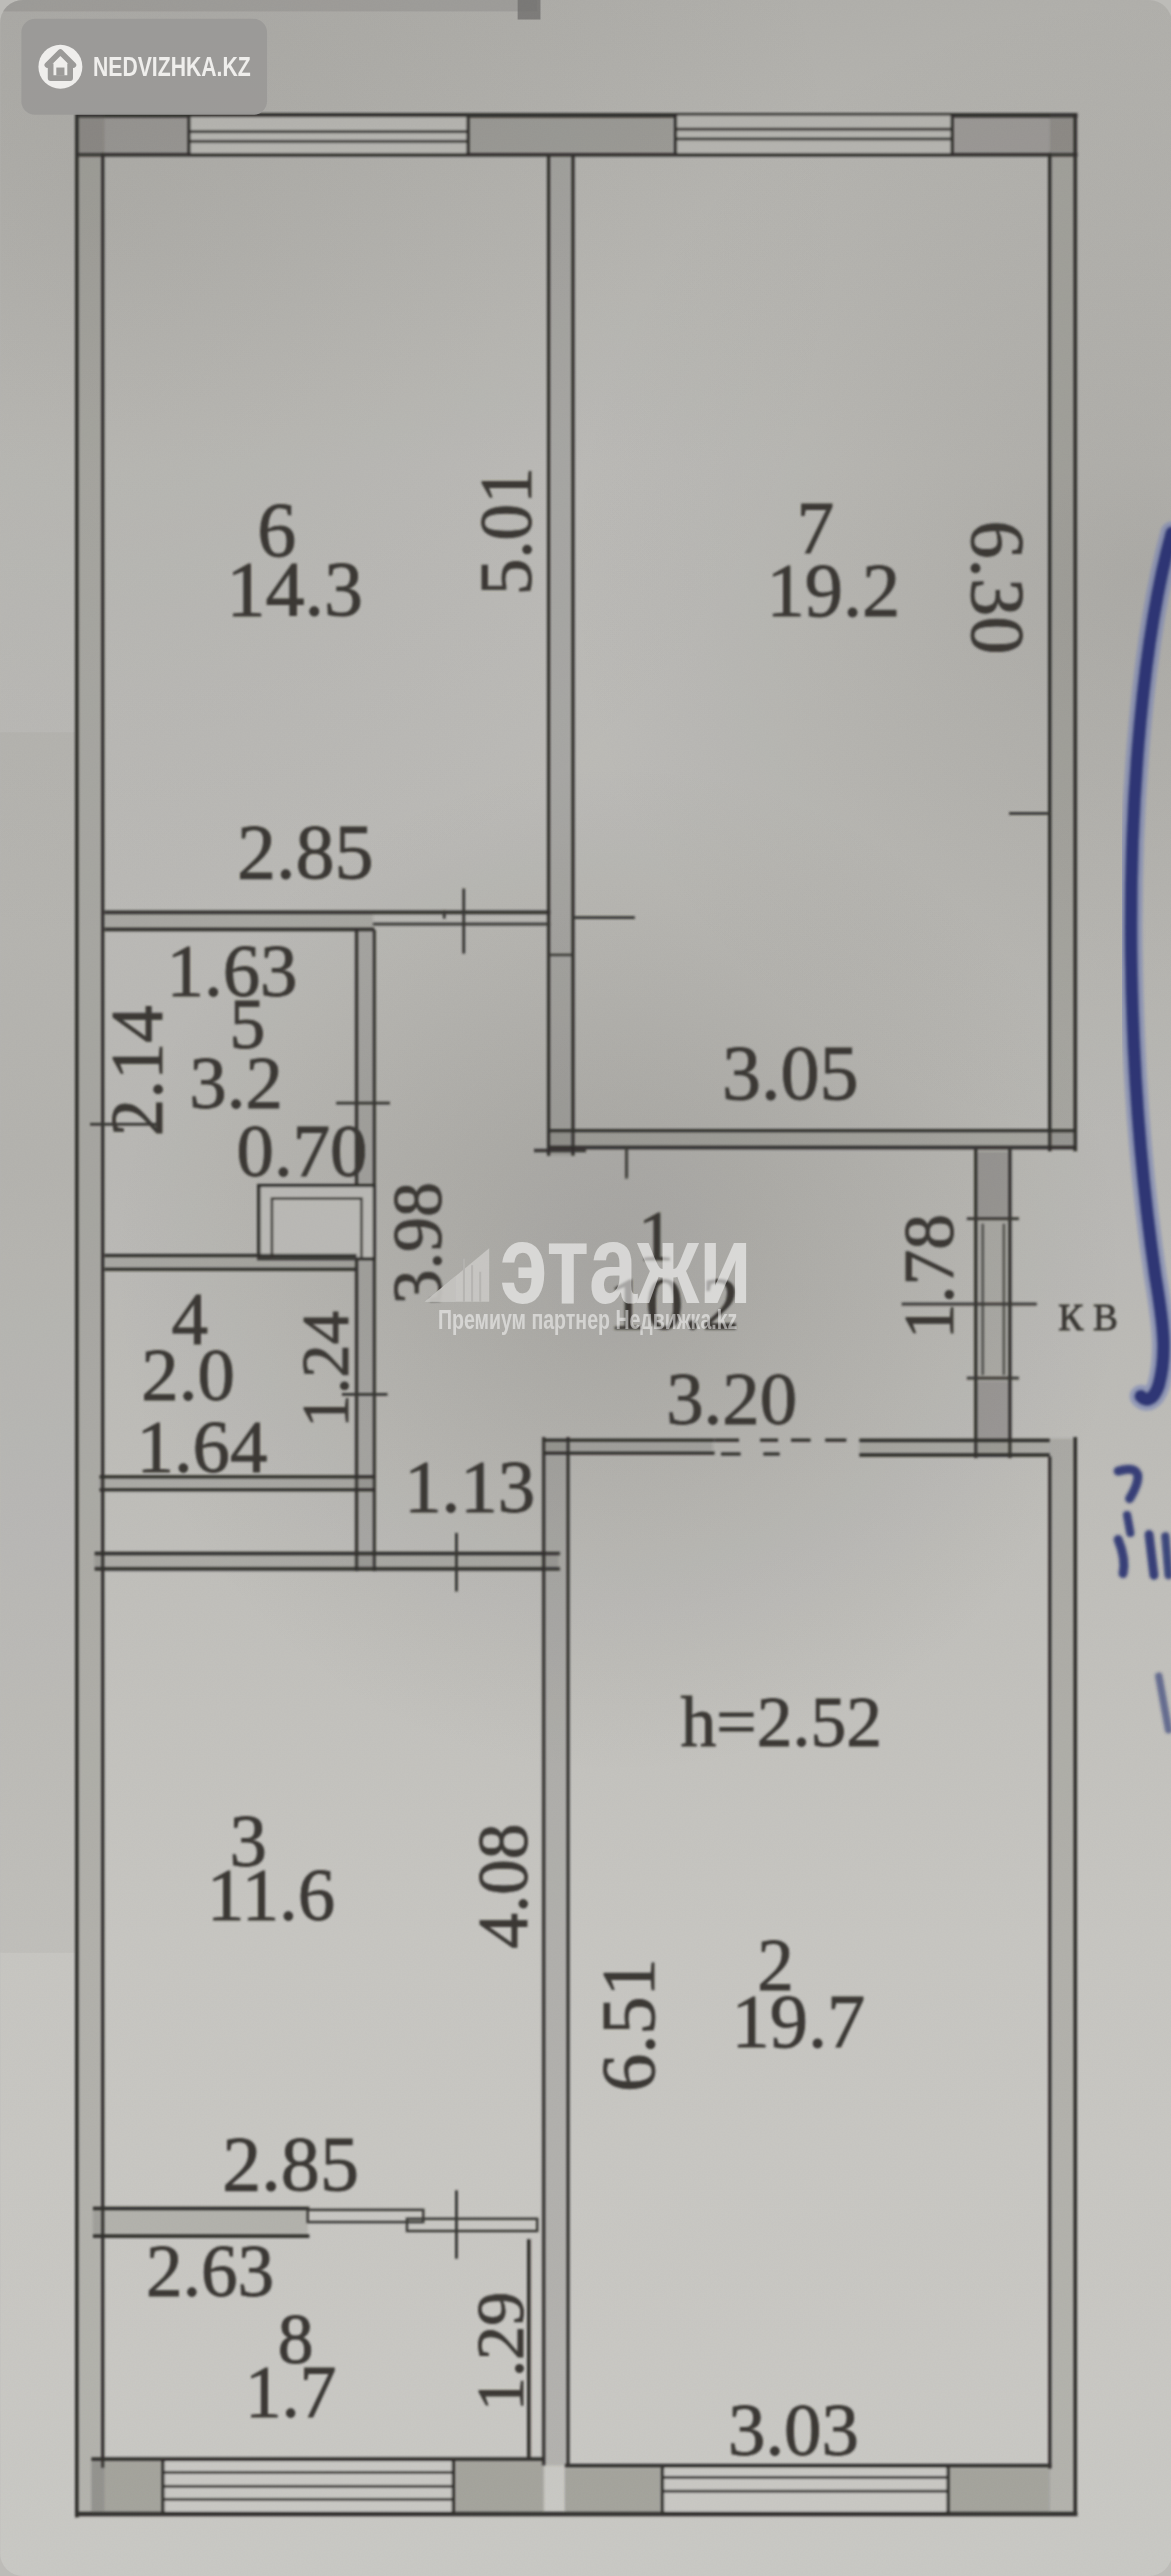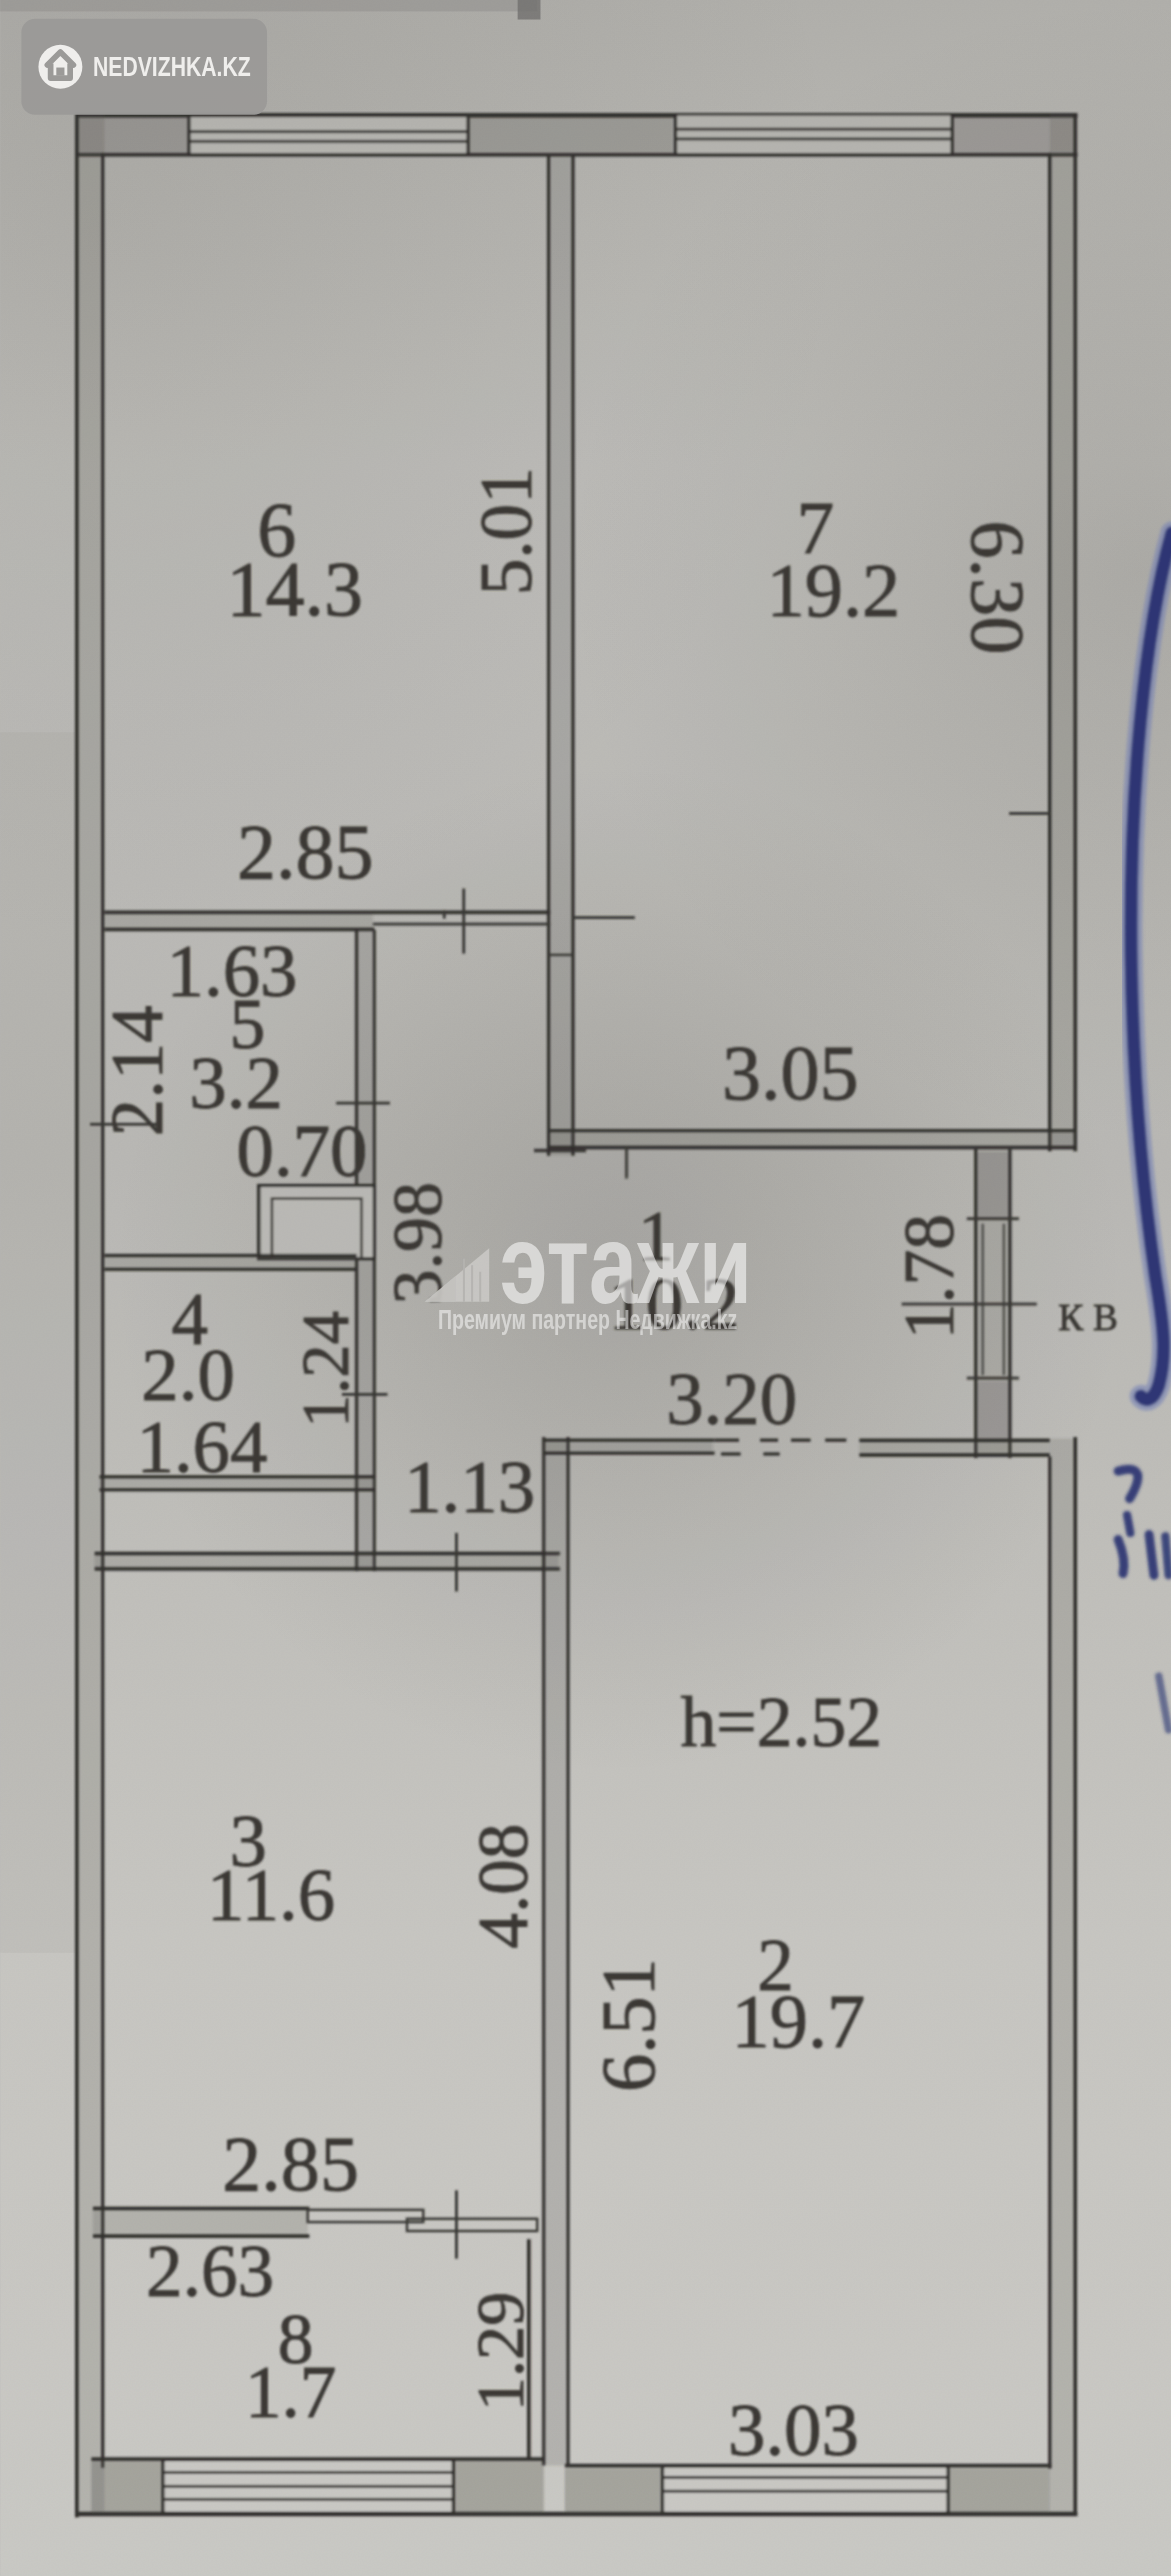--- a/index.html
+++ b/index.html
@@ -1,16 +1,16 @@
 <!DOCTYPE html>
 <html style="font-size:13px"><head>
 <meta charset="utf-8">
 <style>
   html,body{margin:0;padding:0;background:#bdbcb8;}
-  #page{width:1172px;height:2576px;position:relative;overflow:hidden;}
+  #page{width:1172px;height:2576px;position:relative;overflow:hidden;border-radius:23px;}
   svg{display:block;}
   text{font-family:"Liberation Serif", serif;fill:#35332f;stroke:#35332f;stroke-width:1.05px;}
   .sans{font-family:"Liberation Sans", sans-serif;}
 </style>
 </head>
 <body>
 <div id="page">
 <svg width="1172" height="2576" viewBox="0 0 1440 3166" xmlns="http://www.w3.org/2000/svg">
 <defs>
   <linearGradient id="paperGrad" x1="0" y1="0" x2="0" y2="3166" gradientUnits="userSpaceOnUse">

